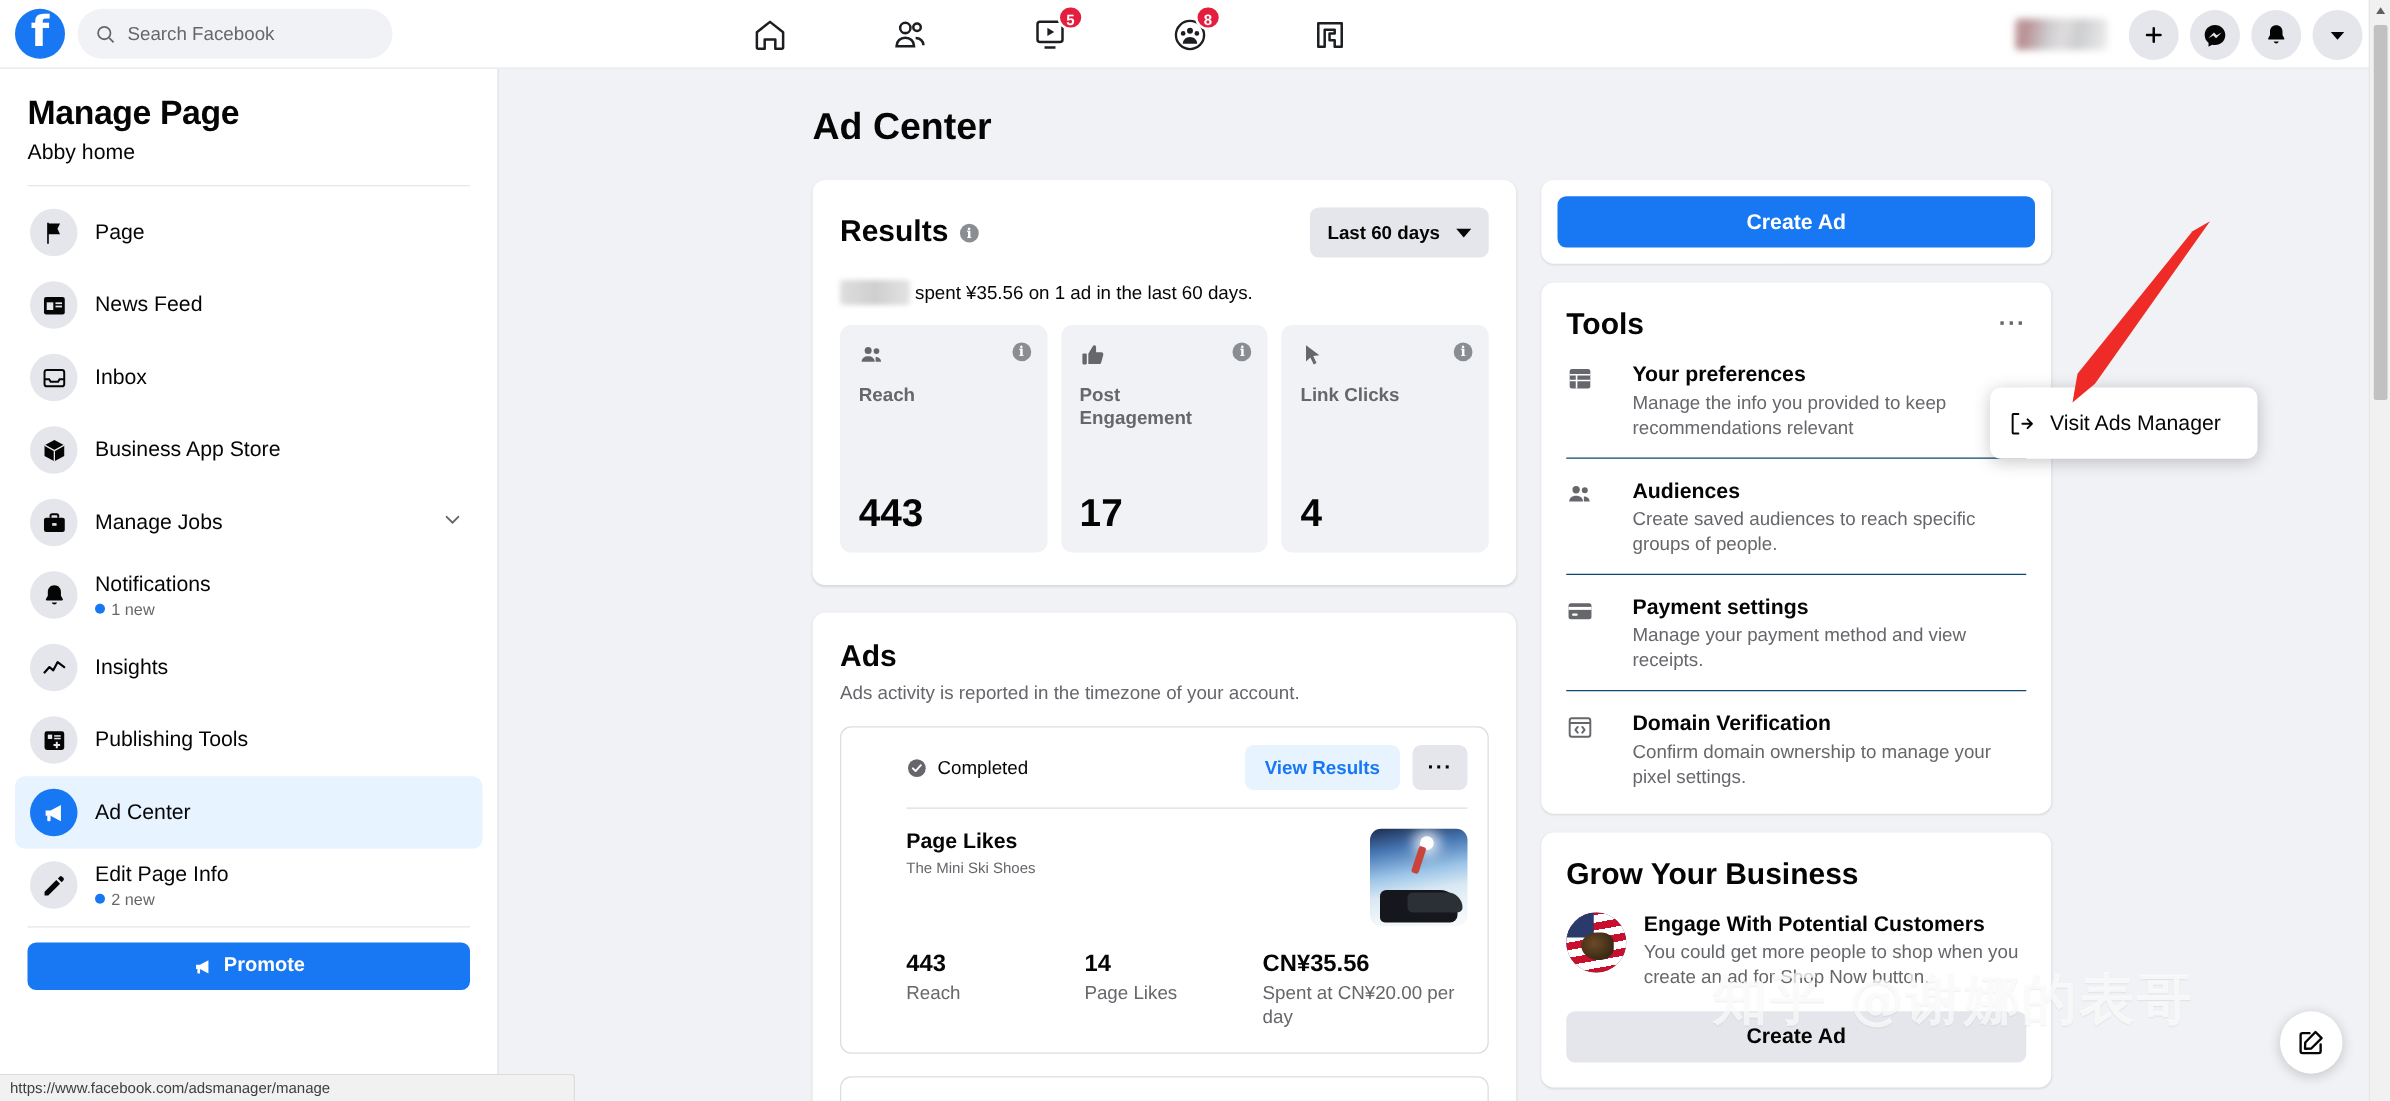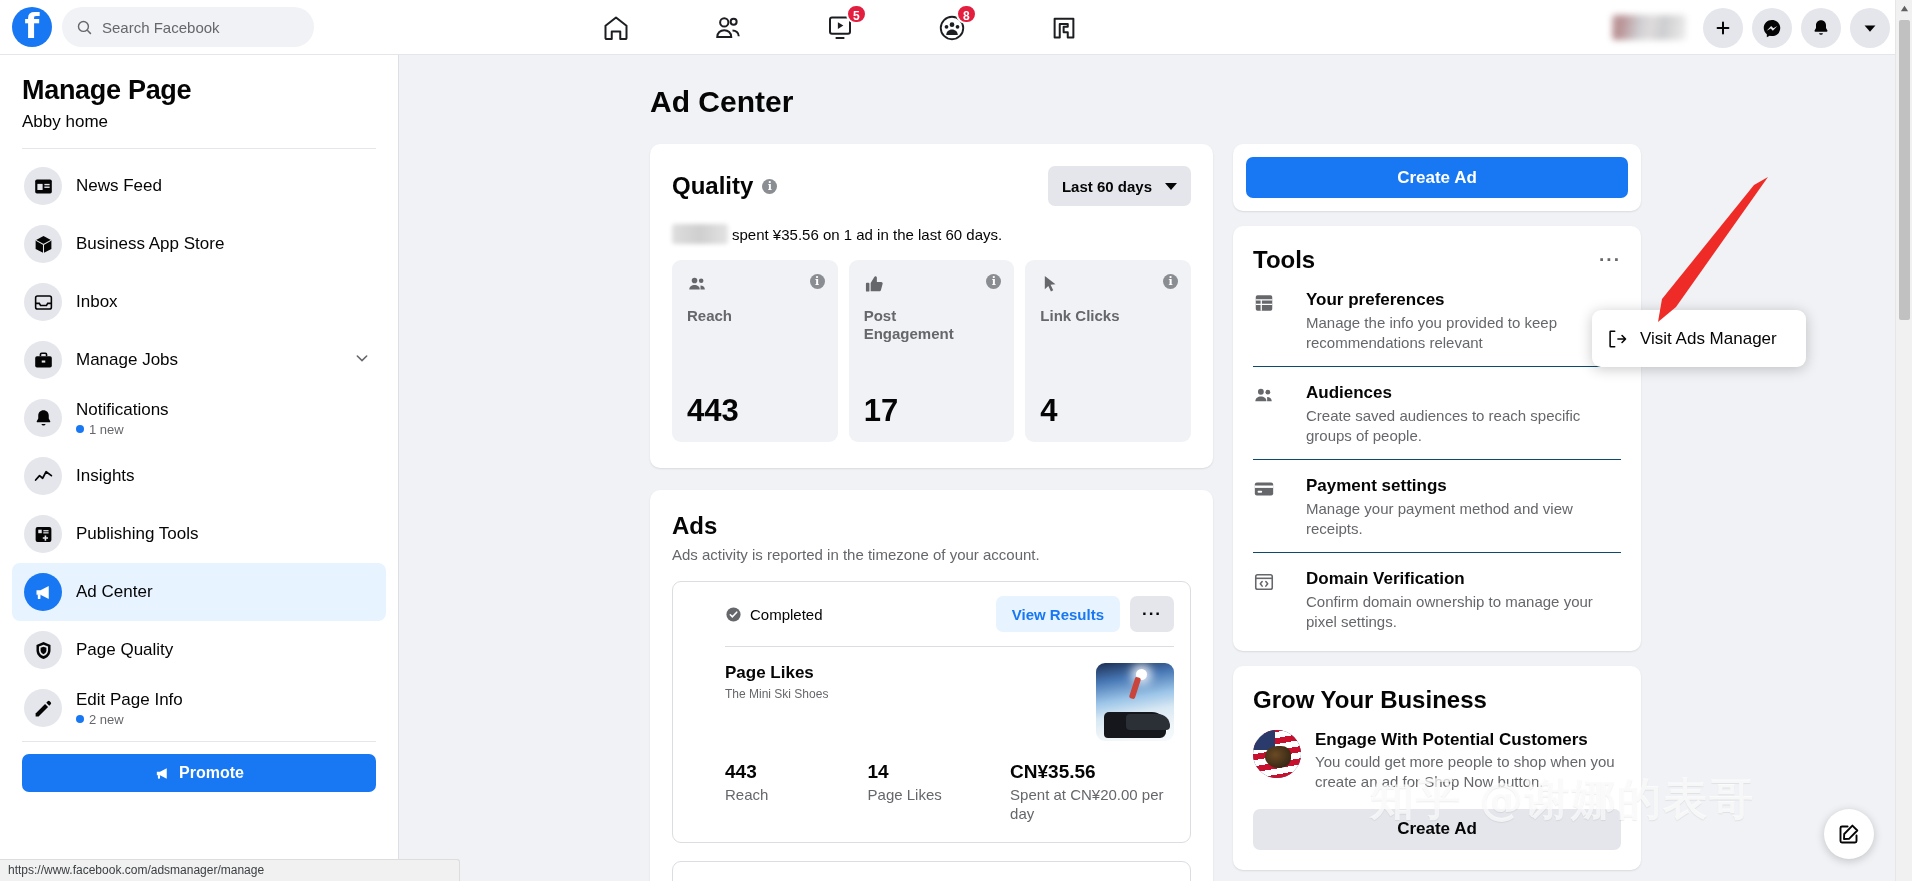--- a/index.html
+++ b/index.html
@@ -417,56 +417,66 @@
     </svg>
   </div>
   <div class="thumb"></div>
 </div>
 
 <div class="sidebar">
   <div class="side-title">Manage Page</div>
   <div class="side-sub">Abby home</div>
   <div class="side-div"></div>
 
+  <div class="side-item">
+    <div class="ic-round">
+      <svg viewBox="0 0 24 24" fill="#050505">
+          <path d="M5.4 2.4v19.2h1.5V13h10.3l-2.4-4.9 2.4-5H6.9V2.4z"></path>
+        </svg>
+    </div>
+    <div class="side-txt">
+        <span class="side-label">Page</span>
+      </div>
+  </div>
 
   <div class="side-item">
     <div class="ic-round">
       <svg viewBox="0 0 24 24" fill="#050505">
           <rect x="2.5" y="4" width="19" height="16" rx="2"></rect>
           <rect x="5" y="9" width="6" height="7" fill="#e4e6eb"></rect>
           <rect x="13" y="9" width="6" height="1.6" fill="#e4e6eb"></rect>
           <rect x="13" y="12" width="6" height="1.6" fill="#e4e6eb"></rect>
         </svg>
     </div>
     <div class="side-txt">
         <span class="side-label">News Feed</span>
       </div>
   </div>
 
   <div class="side-item">
     <div class="ic-round">
-      <svg viewBox="0 0 24 24" fill="#050505">
-          <path d="M12 2.2L21 7v10l-9 4.8L3 17V7z"></path>
-          <path d="M12 12L3 7M12 12l9-5M12 12v9.8" stroke="#e4e6eb" stroke-width="1.2" fill="none"></path>
-        </svg>
-    </div>
-    <div class="side-txt">
-        <span class="side-label">Business App Store</span>
-      </div>
-  </div>
-
-  <div class="side-item">
-    <div class="ic-round">
       <svg viewBox="0 0 24 24" fill="none" stroke="#050505" stroke-width="1.8">
           <rect x="3" y="4.5" width="18" height="15" rx="2.2"></rect>
           <path d="M3 13h4.2l1.4 2.4h6.8l1.4-2.4H21"></path>
         </svg>
     </div>
     <div class="side-txt">
         <span class="side-label">Inbox</span>
+      </div>
+  </div>
+
+  <div class="side-item">
+    <div class="ic-round">
+      <svg viewBox="0 0 24 24" fill="#050505">
+          <path d="M12 2.2L21 7v10l-9 4.8L3 17V7z"></path>
+          <path d="M12 12L3 7M12 12l9-5M12 12v9.8" stroke="#e4e6eb" stroke-width="1.2" fill="none"></path>
+        </svg>
+    </div>
+    <div class="side-txt">
+        <span class="side-label">Business App Store</span>
       </div>
   </div>
 
   <div class="side-item">
     <div class="ic-round">
       <svg viewBox="0 0 24 24" fill="#050505">
           <rect x="2.5" y="7" width="19" height="13" rx="2"></rect>
           <path d="M8.5 7V5.2c0-.8.6-1.4 1.4-1.4h4.2c.8 0 1.4.6 1.4 1.4V7" fill="none" stroke="#050505" stroke-width="1.8"></path>
           <rect x="10" y="12" width="4" height="2.4" fill="#e4e6eb"></rect>
         </svg>
@@ -528,32 +538,20 @@
       <svg viewBox="0 0 24 24" fill="#fff">
           <path d="M4 9.5h4.5L18 4.5v15L8.5 14.5H4z"></path>
           <rect x="5.5" y="14" width="3" height="5.5" rx="1" fill="#fff"></rect>
         </svg>
     </div>
     <div class="side-txt">
         <span class="side-label">Ad Center</span>
       </div>
   </div>
 
-  <div class="side-item">
-    <div class="ic-round">
-      <svg viewBox="0 0 24 24" fill="#050505">
-          <path d="M12 2.4l8 3.2v6c0 5-3.4 8.7-8 10-4.6-1.3-8-5-8-10v-6z"></path>
-          <path d="M12 5.4l5.2 2v4.2c0 3.3-2.2 5.8-5.2 6.8-3-1-5.2-3.5-5.2-6.8V7.4z" fill="#e4e6eb"></path>
-          <path d="M12 7.6l3.3 1.3v2.9c0 2.1-1.4 3.7-3.3 4.4-1.9-.7-3.3-2.3-3.3-4.4V8.9z" fill="#050505"></path>
-        </svg>
-    </div>
-    <div class="side-txt">
-        <span class="side-label">Page Quality</span>
-      </div>
-  </div>
 
   <div class="side-item">
     <div class="ic-round">
       <svg viewBox="0 0 24 24" fill="#050505">
           <path d="M3 17.6l10.8-10.8 3.4 3.4L6.4 21H3z"></path>
           <path d="M15.2 5.4l1.6-1.6a1.6 1.6 0 0 1 2.3 0l1.1 1.1a1.6 1.6 0 0 1 0 2.3l-1.6 1.6z"></path>
         </svg>
     </div>
     <div class="side-txt">
       <span class="side-label">Edit Page Info</span>
@@ -580,21 +578,21 @@
 <div class="main">
   <div class="page-title">Ad Center</div>
 
   <div class="cols">
 
     <div class="col-left">
 
       <div class="card">
         <div class="sum-head">
           <div class="sum-title">
-            <span>Quality</span>
+            <span>Results</span>
             <span class="info-i">i</span>
           </div>
           <div class="pill">
             <span>Last 60 days</span>
             <span class="caret"></span>
           </div>
         </div>
 
         <div class="sum-line">
           <span class="blur-name2"></span>

